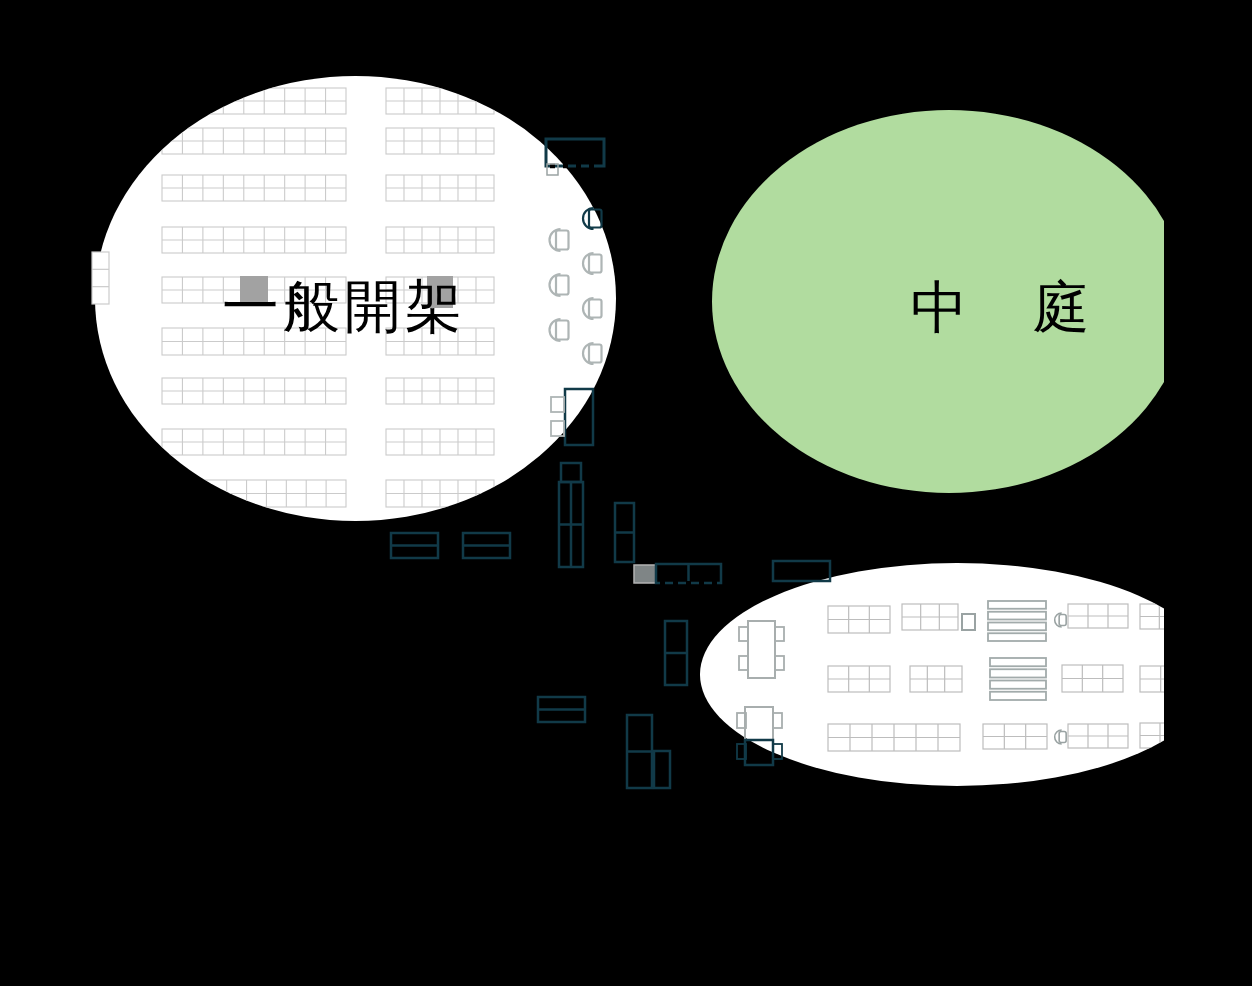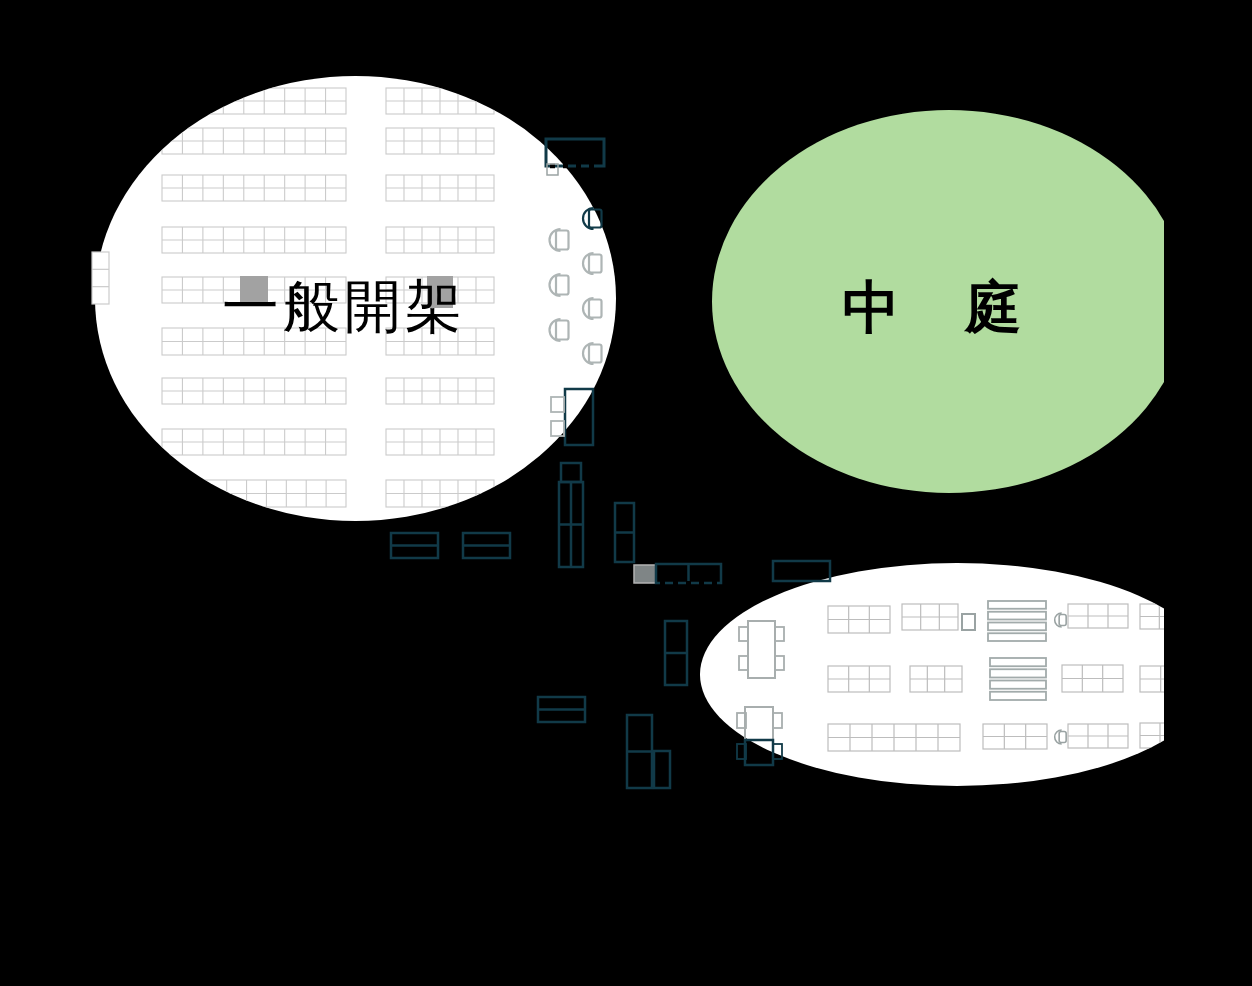--- a/index.html
+++ b/index.html
@@ -457,14 +457,14 @@
         <rect x="1198" y="612" width="14" height="13" fill="none" stroke="#113a48" stroke-width="2.5"></rect>
         <circle cx="1198" cy="618.5" r="3" fill="#ffffff" stroke="#113a48" stroke-width="1.5"></circle>
       </g>
       <g>
         <rect x="1198" y="732" width="14" height="13" fill="none" stroke="#113a48" stroke-width="2.5"></rect>
         <circle cx="1198" cy="738.5" r="3" fill="#ffffff" stroke="#113a48" stroke-width="1.5"></circle>
       </g>
     </svg>
 
   <span class="region-label" id="label-general" style="left: 344px; top: 306px;">一般開架</span>
-  <span class="region-label" id="label-courtyard" style="left: 934px; top: 307px; font-weight: bold;">中　庭</span>
+  <span class="region-label" id="label-courtyard" style="left: 1002px; top: 307px;">中　庭</span>
 </div>
 
 </body></html>

